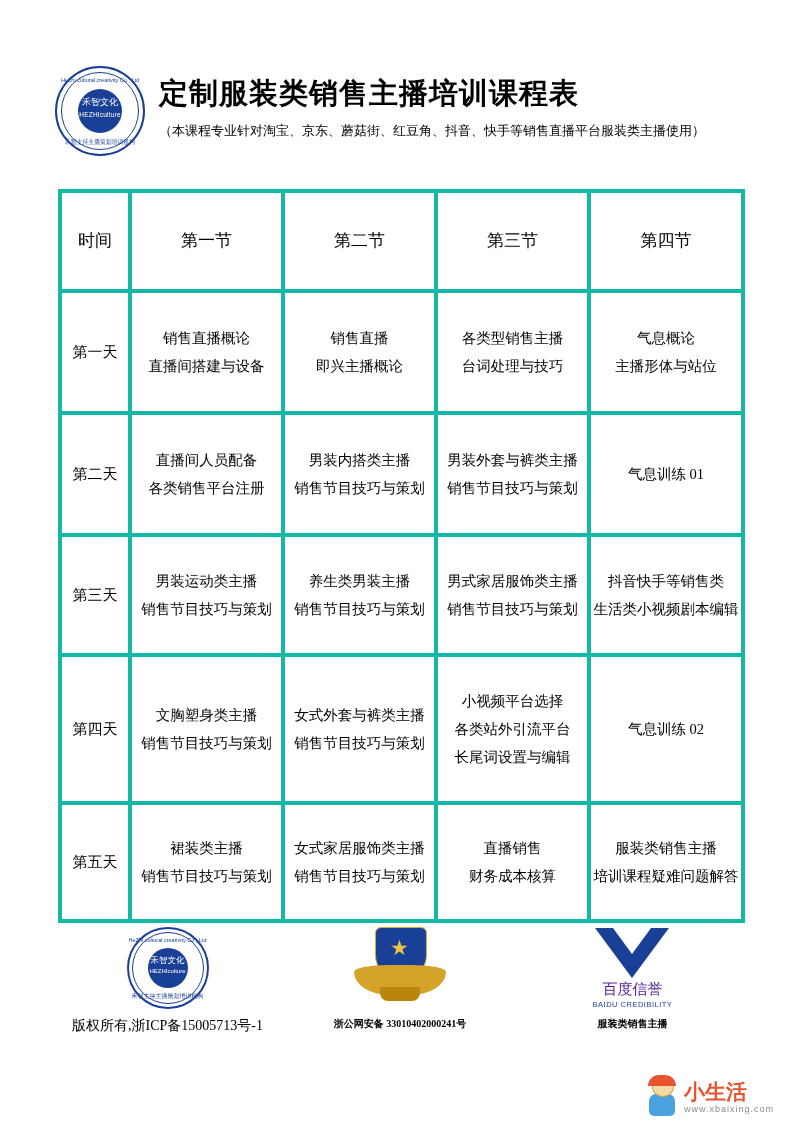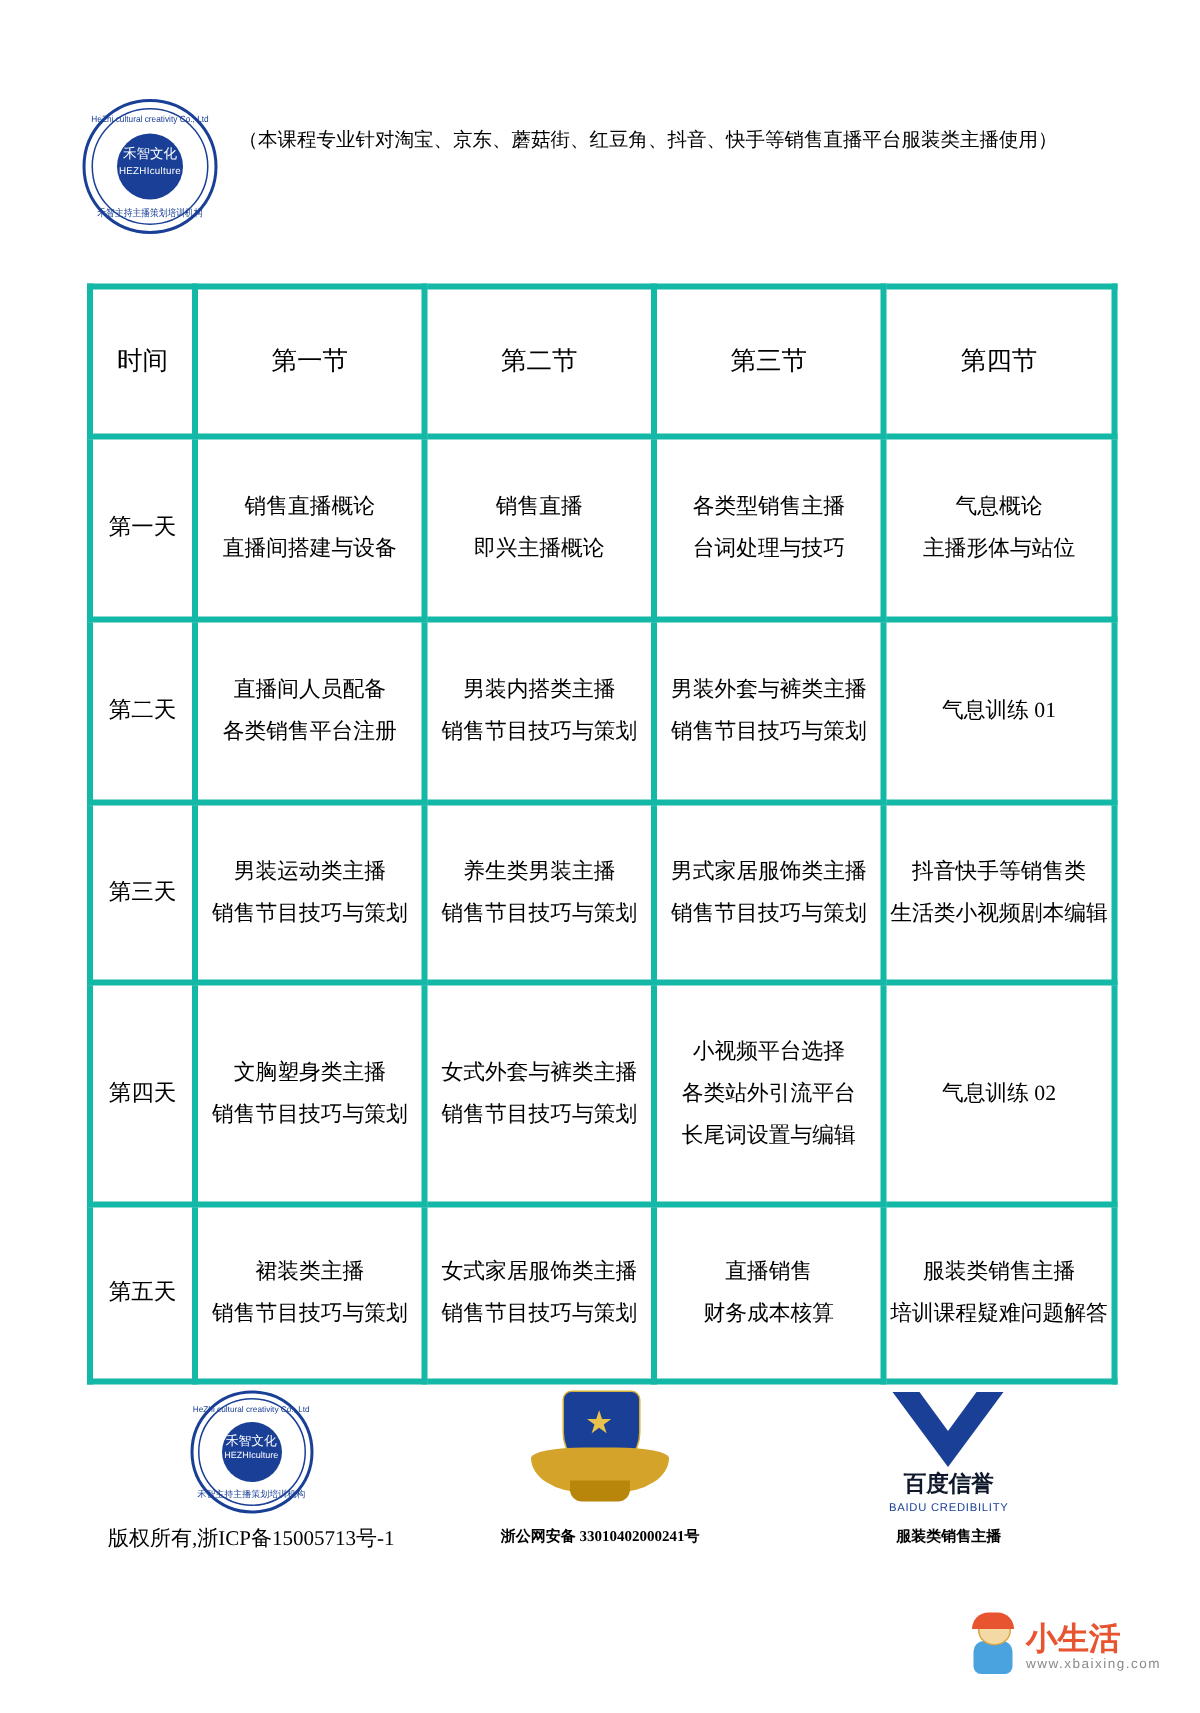--- a/index.html
+++ b/index.html
@@ -301,22 +301,22 @@
   .baidu .vmark .v-in {
     position: absolute;
     left: 18px; top: 0;
     width: 0; height: 0;
     border-left: 19px solid transparent;
     border-right: 19px solid transparent;
     border-top: 26px solid #ffffff;
   }
   .baidu .btext {
     font-size: 15px;
-    font-weight: bold;
-    color: #0f172a;
+    font-weight: normal;
+    color: #4c1d95;
     margin-top: 2px;
     font-family: "Liberation Serif", serif;
   }
   .baidu .bsub {
     font-size: 7.5px;
     color: #1a3f96;
     letter-spacing: 0.5px;
     font-family: "Liberation Sans", sans-serif;
     margin-top: 1px;
   }
@@ -380,20 +380,21 @@
     <div class="logo">
       <div class="ring"></div>
       <div class="arc-top">HeZhi cultural creativity Co., Ltd</div>
       <div class="inner-circle">
         <div class="l1">禾智文化</div>
         <div class="l2">HEZHIculture</div>
       </div>
       <div class="arc-bottom">禾智主持主播策划培训机构</div>
     </div>
     <div class="header-text">
+      <div class="doc-title">定制服装类销售主播培训课程表</div>
       <div class="doc-subtitle">（本课程专业针对淘宝、京东、蘑菇街、红豆角、抖音、快手等销售直播平台服装类主播使用）</div>
     </div>
   </div>
 
   <div class="table-wrap">
     <table class="schedule">
       <colgroup>
         <col class="c0">
           <col class="c1">
           <col class="c2">

